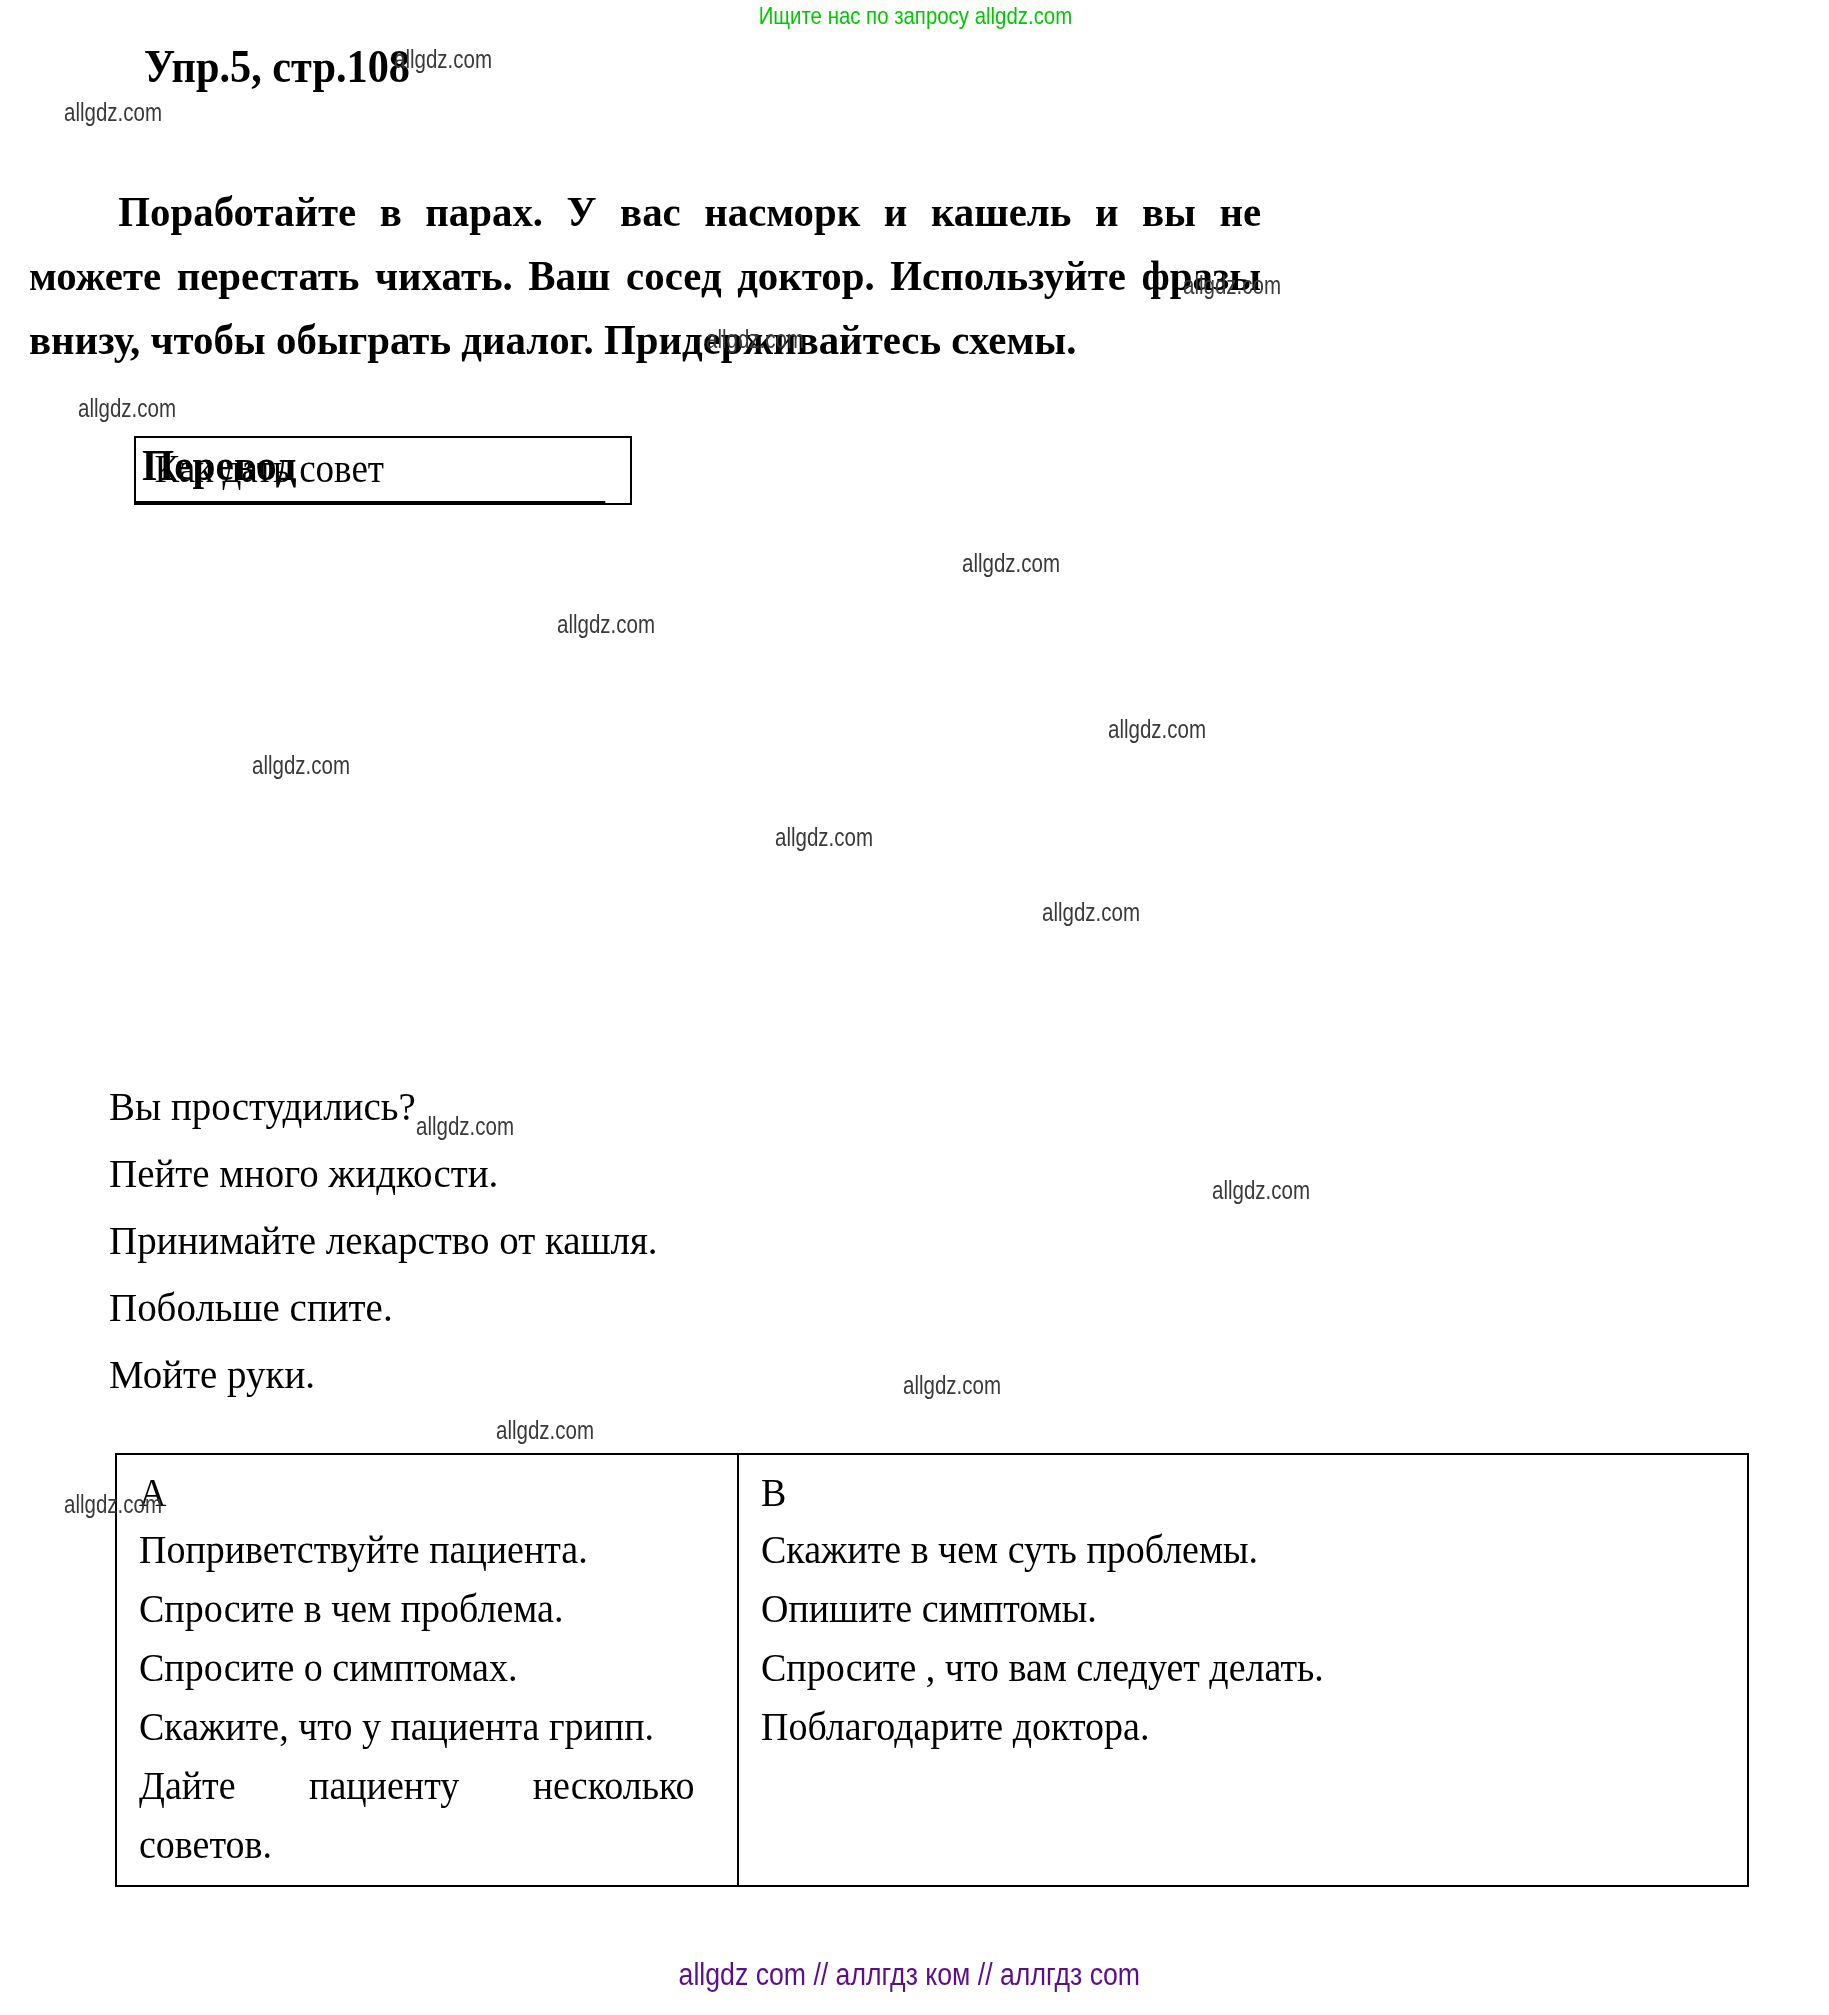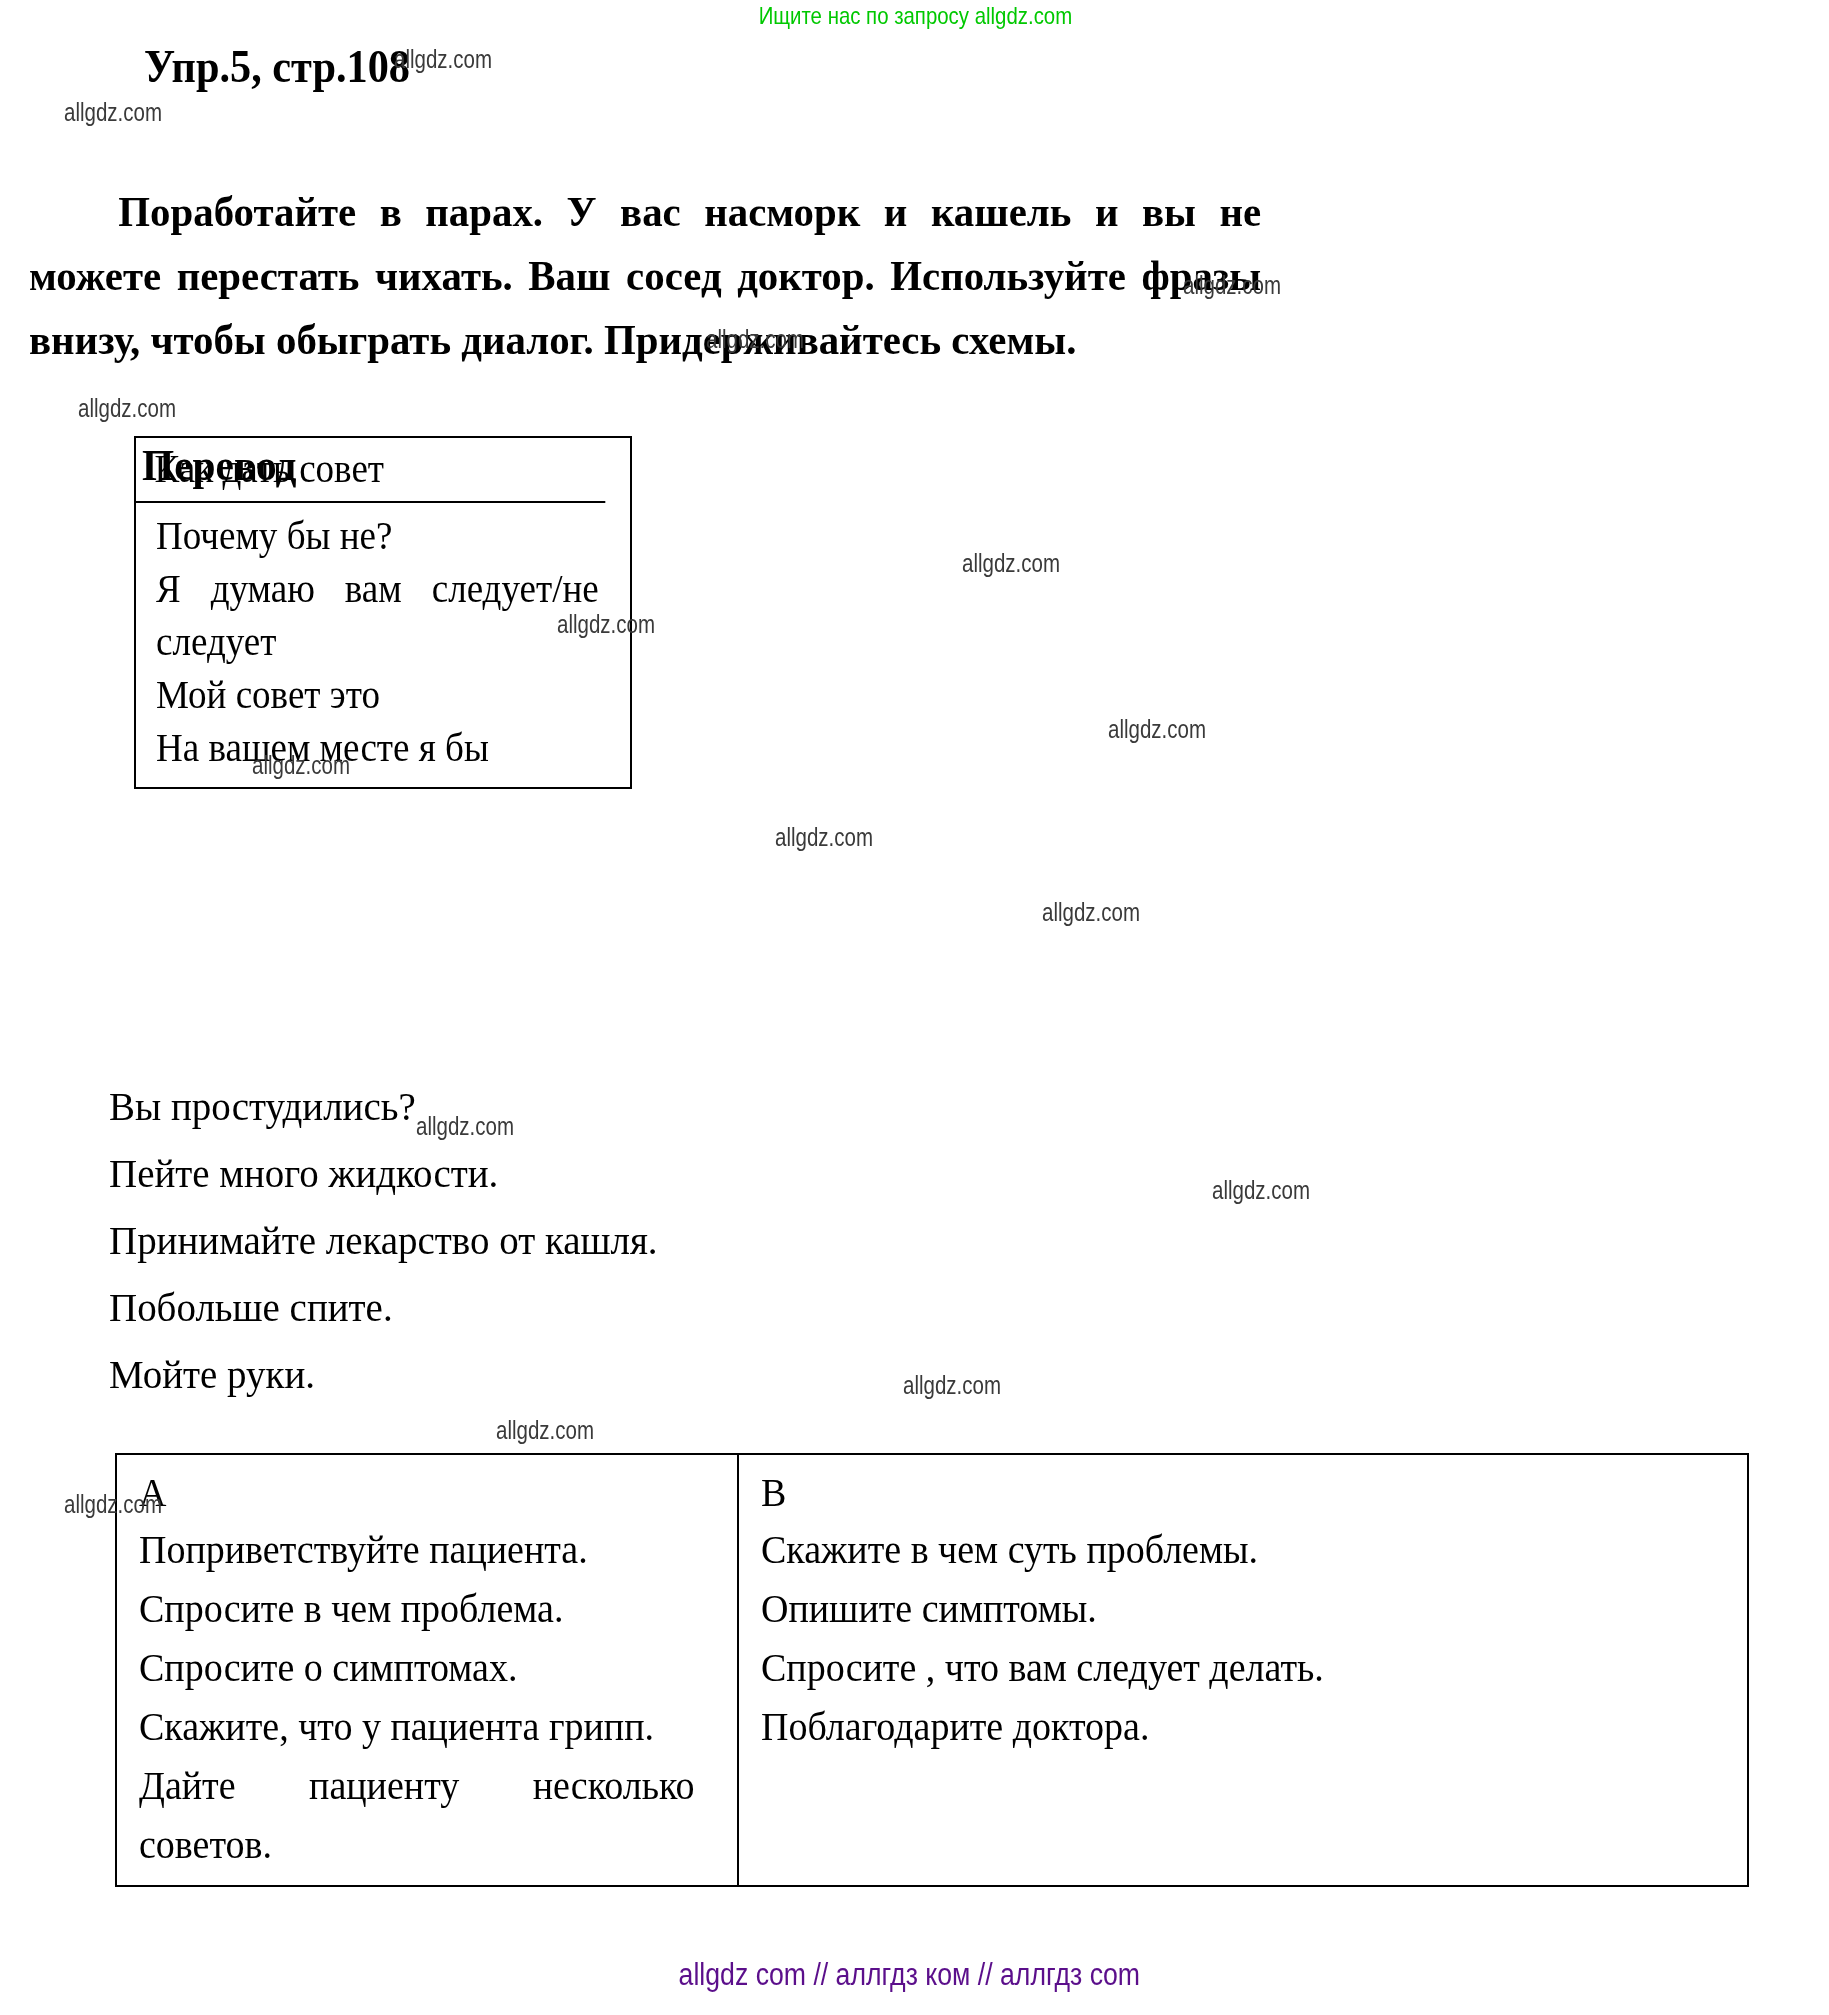--- a/index.html
+++ b/index.html
@@ -181,26 +181,20 @@
 </div>
 
 <div class="title">Упр.5, стр.108</div>
 
 <div class="lead">Поработайте в парах. У вас насморк и кашель и вы не можете перестать чихать. Ваш сосед доктор. Используйте фразы внизу, чтобы обыграть диалог. Придерживайтесь схемы.</div>
 
 <div class="perevod">Перевод</div>
 
 <div class="table-advice">
   <div class="hdr">Как дать совет</div>
-  <div class="body">
-    <p>Почему бы не?</p>
-    <p class="just">Я думаю вам следует/не следует</p>
-    <p>Мой совет это</p>
-    <p>На вашем месте я бы</p>
-  </div>
 </div>
 
 <div class="phrase-list">
   <p>Вы простудились?</p>
   <p>Пейте много жидкости.</p>
   <p>Принимайте лекарство от кашля.</p>
   <p>Побольше спите.</p>
   <p>Мойте руки.</p>
 </div>
 

